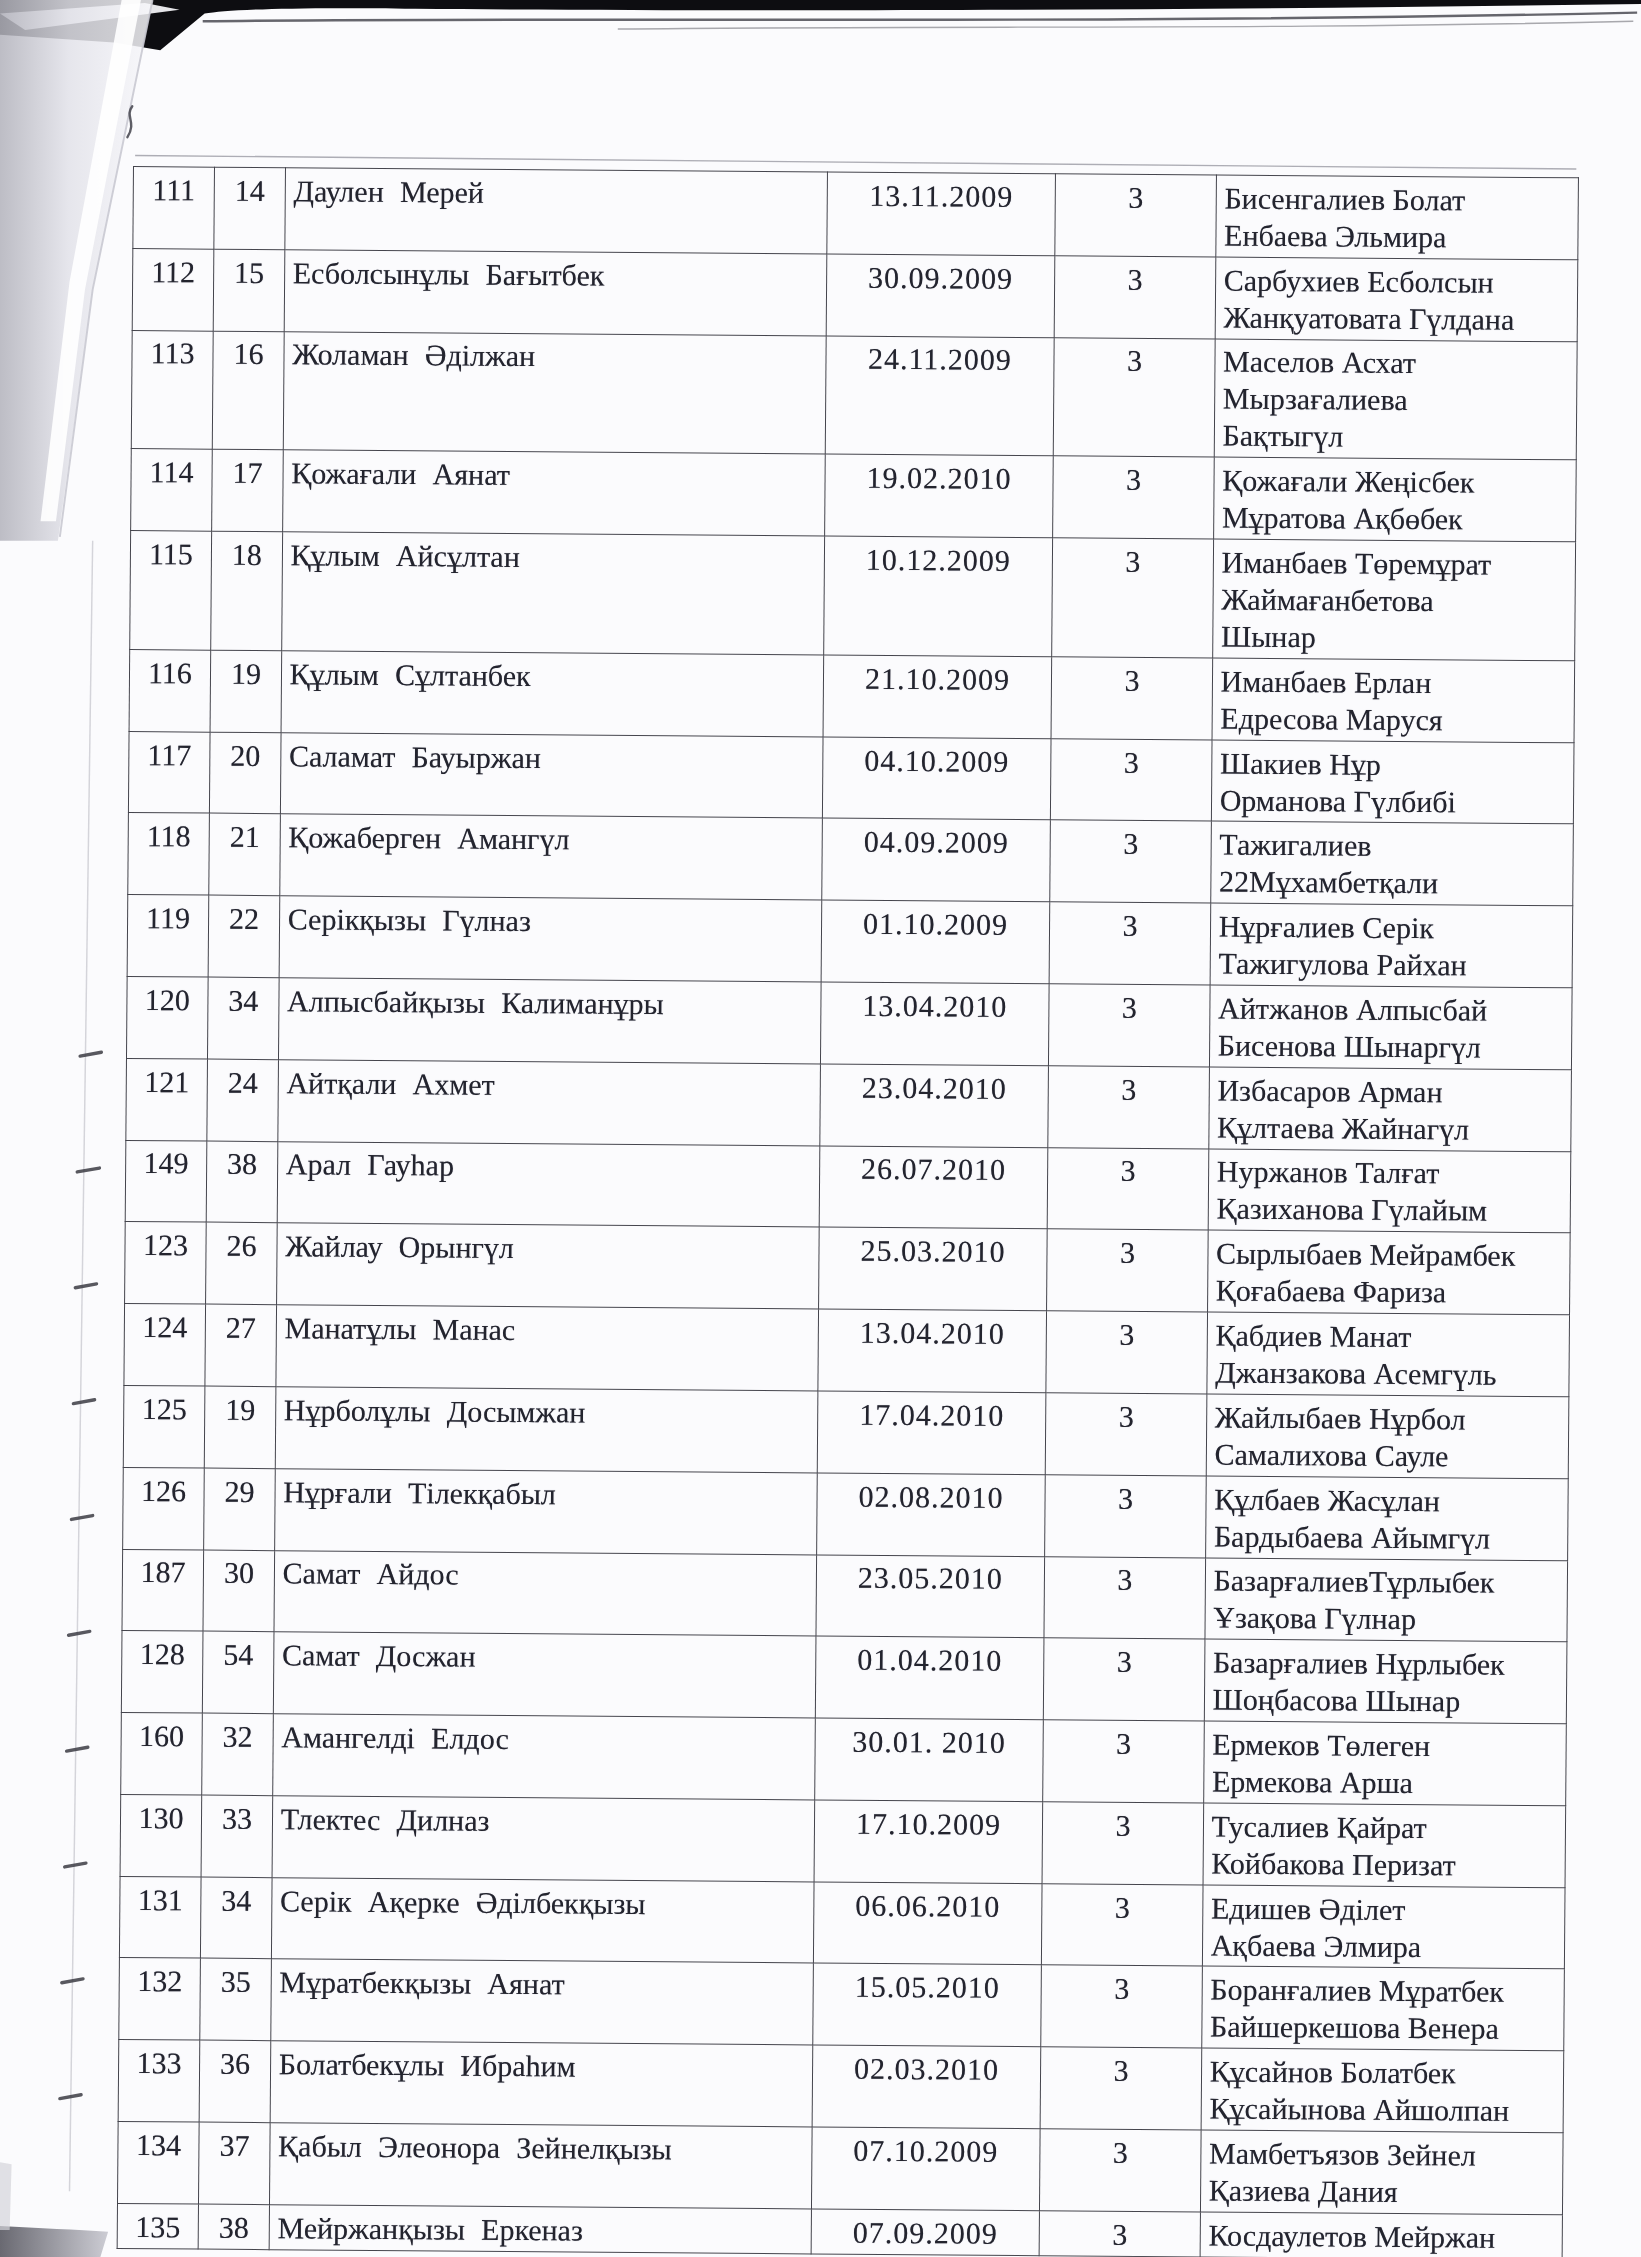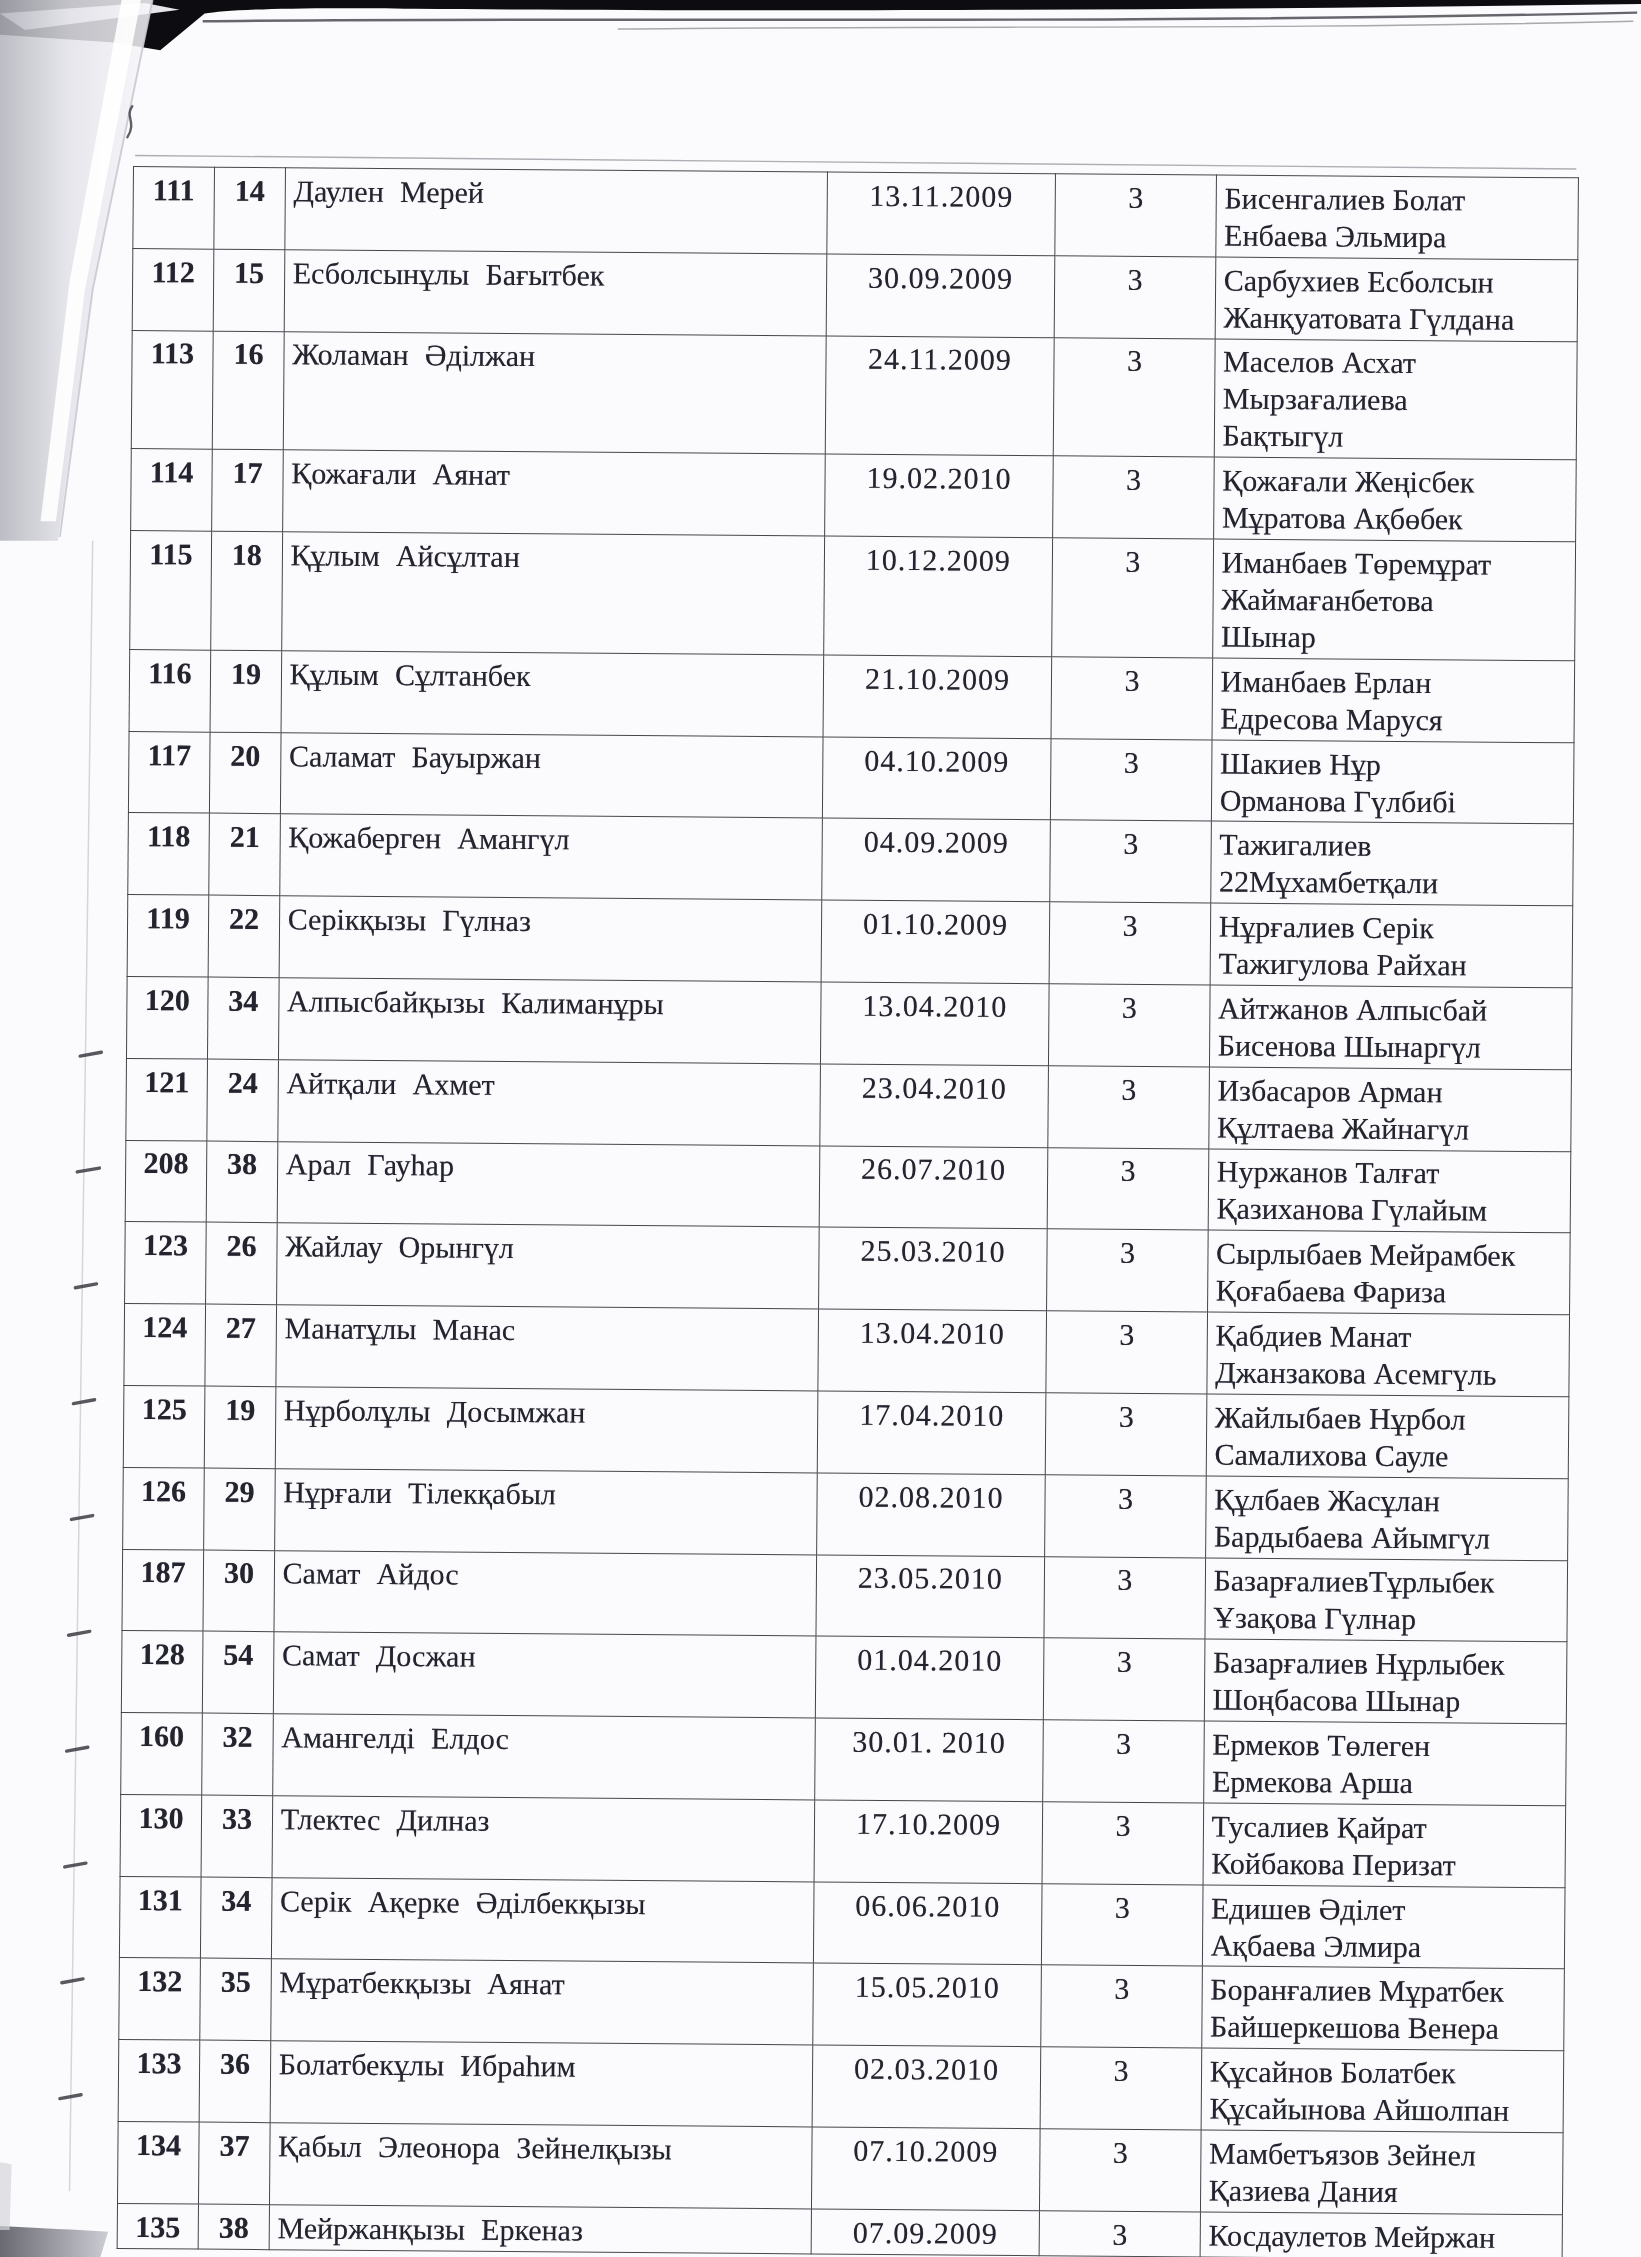--- a/index.html
+++ b/index.html
@@ -21,21 +21,21 @@
   }
   table.register td{
     border:1.9px solid #45454d;
     vertical-align:top;
     padding:3.9px 7.7px 2.9px;
     font-size:30px;line-height:37px;
     color:#23242e;
     text-shadow:0 0 0.7px rgba(45,45,70,.55);
     overflow:hidden;
   }
-  td.c-no,td.c-ord{font-weight:bold;text-align:center;font-size:31px;color:#1d1e29;}
+  td.c-no,td.c-ord{font-weight:normal;text-align:center;font-size:31px;color:#1d1e29;}
   td.c-name{padding-left:23px;word-spacing:8.7px;}
   td.c-date{text-align:center;letter-spacing:1px;}
   td.c-group{text-align:center;}
   td.c-parents{padding-left:25px;white-space:pre-line;}
 </style>
 </head>
 <body>
 
 <div class="page">
 
@@ -190,21 +190,21 @@
           <tr>
             <td class="c-no">121</td>
             <td class="c-ord">24</td>
             <td class="c-name">Айтқали Ахмет</td>
             <td class="c-date">23.04.2010</td>
             <td class="c-group">3</td>
             <td class="c-parents">Избасаров Арман
 Құлтаева Жайнагүл</td>
           </tr>
           <tr>
-            <td class="c-no">208</td>
+            <td class="c-no">149</td>
             <td class="c-ord">38</td>
             <td class="c-name">Арал Гауһар</td>
             <td class="c-date">26.07.2010</td>
             <td class="c-group">3</td>
             <td class="c-parents">Нуржанов Талғат
 Қазиханова Гүлайым</td>
           </tr>
           <tr>
             <td class="c-no">123</td>
             <td class="c-ord">26</td>

